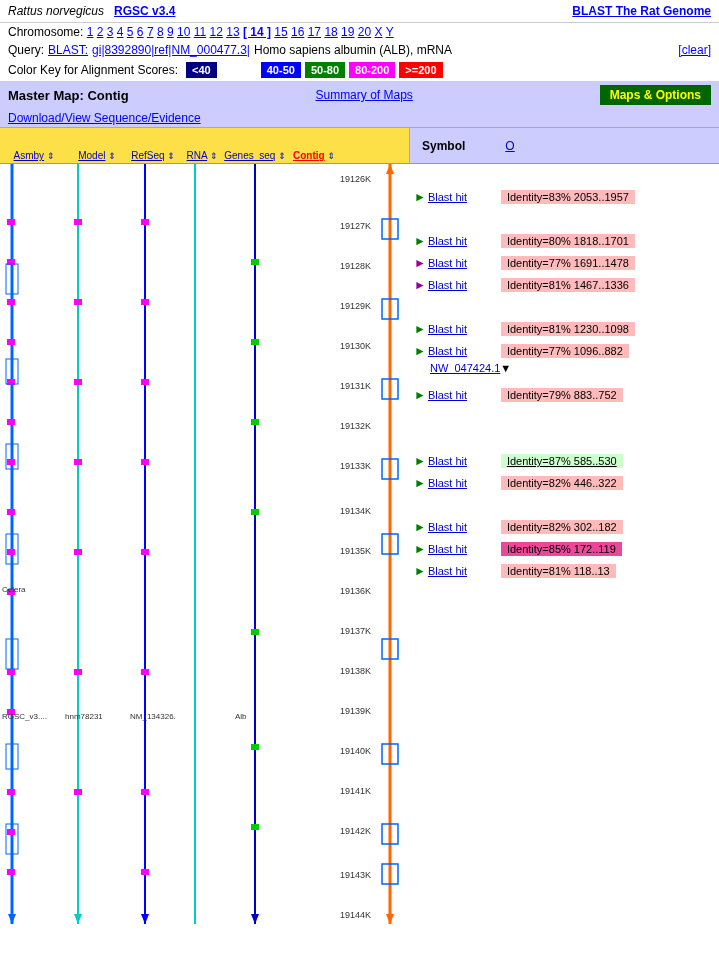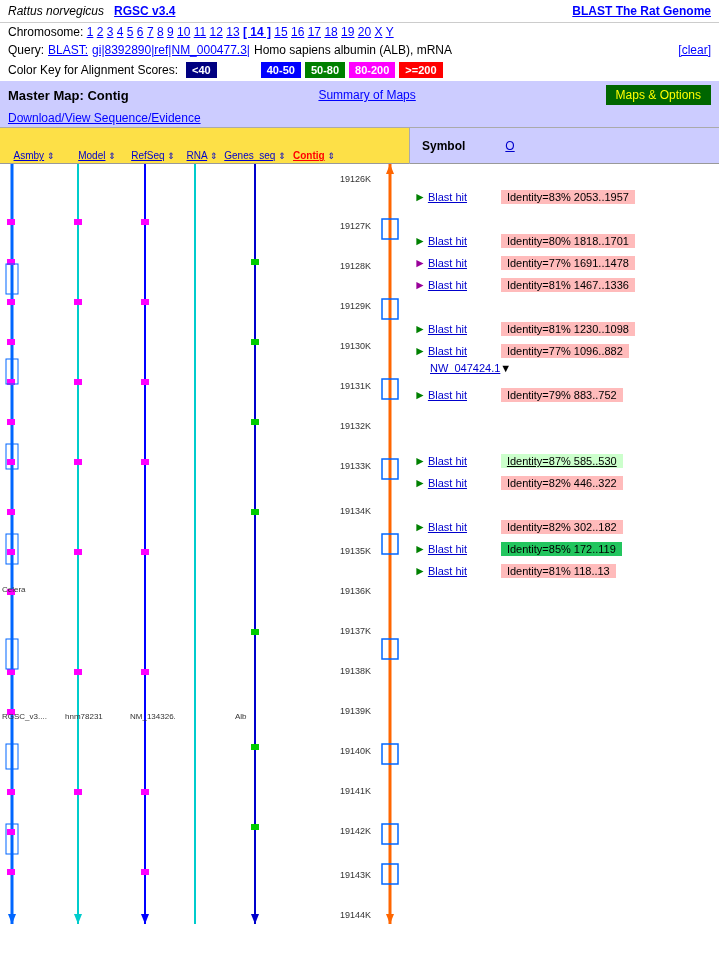--- a/index.html
+++ b/index.html
@@ -29,21 +29,21 @@
     .ck-40 { background: #000080; }
     .ck-4050 { background: #0000ff; margin-left: 40px; }
     .ck-5080 { background: #008000; }
     .ck-80200 { background: #ff00ff; }
     .ck-200 { background: #ff0000; }
     
     
     .master-map-header { background: #ccccff; padding: 4px 8px; display: flex; align-items: center; gap: 8px; }
     .master-map-title { font-weight: bold; font-size: 13px; }
     .summary-link { color: #00f; text-decoration: underline; cursor: pointer; margin: 0 auto; }
-    .maps-options-btn { background: #006600; color: #ffff00; font-weight: normal; padding: 3px 10px; cursor: pointer; border: none; font-size: 12px; }
+    .maps-options-btn { background: #006600; color: #ffff00; font-weight: bold; padding: 3px 10px; cursor: pointer; border: none; font-size: 12px; }
     
     
     .region-row { background: #ccccff; padding: 2px 8px; display: flex; justify-content: space-between; align-items: center; }
     .download-link { color: #00f; text-decoration: underline; cursor: pointer; }
     
     
     .track-svg { display: block; }
   </style>
 </head>
 <body>
@@ -338,21 +338,21 @@
 
       <div style="display:flex; align-items:center; height:22px; padding:0 4px;">
         <span style="color:green; font-size:12px; margin-right:2px;">►</span>
         <a style="color:#00c; text-decoration:underline; font-size:11px; min-width:65px;">Blast hit</a>
         <span style="background:#ffbbbb; padding:1px 6px; font-size:11px; margin-left:8px;">Identity=82% 302..182</span>
       </div>
 
       <div style="display:flex; align-items:center; height:22px; padding:0 4px;">
         <span style="color:green; font-size:12px; margin-right:2px;">►</span>
         <a style="color:#00c; text-decoration:underline; font-size:11px; min-width:65px;">Blast hit</a>
-        <span style="background:#22c55e; padding:1px 6px; font-size:11px; margin-left:8px;">Identity=85% 172..119</span>
+        <span style="background:#ec4899; padding:1px 6px; font-size:11px; margin-left:8px;">Identity=85% 172..119</span>
       </div>
 
       <div style="display:flex; align-items:center; height:22px; padding:0 4px;">
         <span style="color:green; font-size:12px; margin-right:2px;">►</span>
         <a style="color:#00c; text-decoration:underline; font-size:11px; min-width:65px;">Blast hit</a>
         <span style="background:#ffbbbb; padding:1px 6px; font-size:11px; margin-left:8px;">Identity=81% 118..13</span>
       </div>
 
     </div>
   </div>

